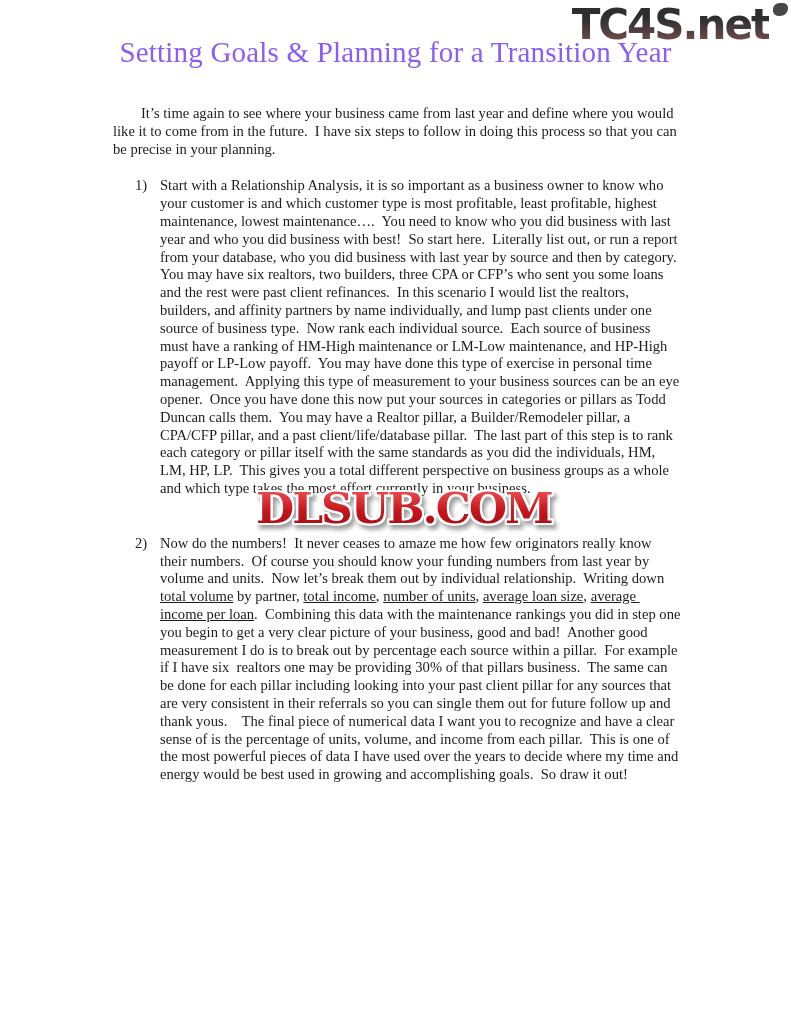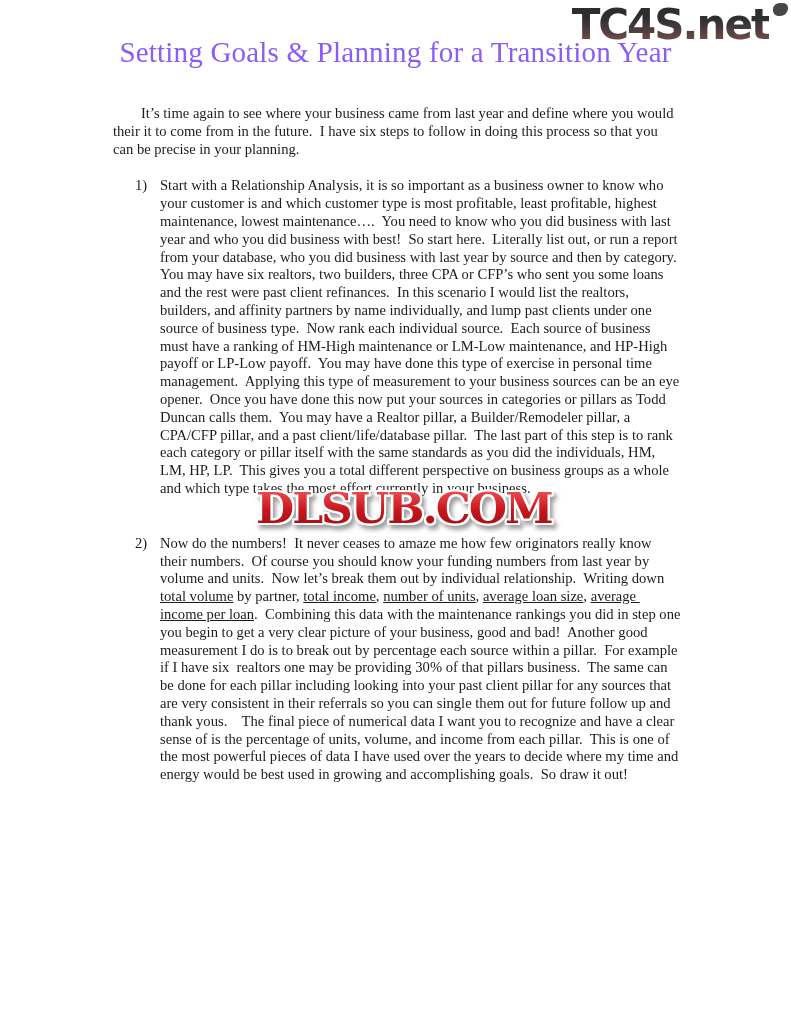--- a/index.html
+++ b/index.html
@@ -120,21 +120,21 @@
 <body>
 
 <div class="page">
 
   <div class="corner-blob"></div>
 
   <div class="tc4s">TC4S.net</div>
 
   <h1 class="title">Setting Goals &amp; Planning for a Transition Year</h1>
 
-  <p class="intro">It’s time again to see where your business came from last year and define where you would their it to come from in the future.  I have six steps to follow in doing this process so that you can be precise in your planning.</p>
+  <p class="intro">It’s time again to see where your business came from last year and define where you would like it to come from in the future.  I have six steps to follow in doing this process so that you can be precise in your planning.</p>
 
   <div class="list">
 
     <div class="list-item">
       <span class="num">1)</span>
       <div class="item-text"><span>Start with a Relationship Analysis, it is so important as a business owner to know who your customer is and which customer type is most profitable, least profitable, highest maintenance, lowest maintenance….  You need to know who you did business with last year and who you did business with best!  So start here.  Literally list out, or run a report from your database, who you did business with last year by source and then by category.   You may have six realtors, two builders, three CPA or CFP’s who sent you some loans and the rest were past client refinances.  In this scenario I would list the realtors, builders, and affinity partners by name individually, and lump past clients under one source of business type.  Now rank each individual source.  Each source of business must have a ranking of HM-High maintenance or LM-Low maintenance, and HP-High payoff or LP-Low payoff.  You may have done this type of exercise in personal time management.  Applying this type of measurement to your business sources can be an eye opener.  Once you have done this now put your sources in categories or pillars as Todd Duncan calls them.  You may have a Realtor pillar, a Builder/Remodeler pillar, a CPA/CFP pillar, and a past client/life/database pillar.  The last part of this step is to rank each category or pillar itself with the same standards as you did the individuals, HM, LM, HP, LP.  This gives you a total different perspective on business groups as a whole and which type takes the most effort currently in your business.</span></div>
     </div>
 
     <div class="list-item">
       <span class="num">2)</span>

